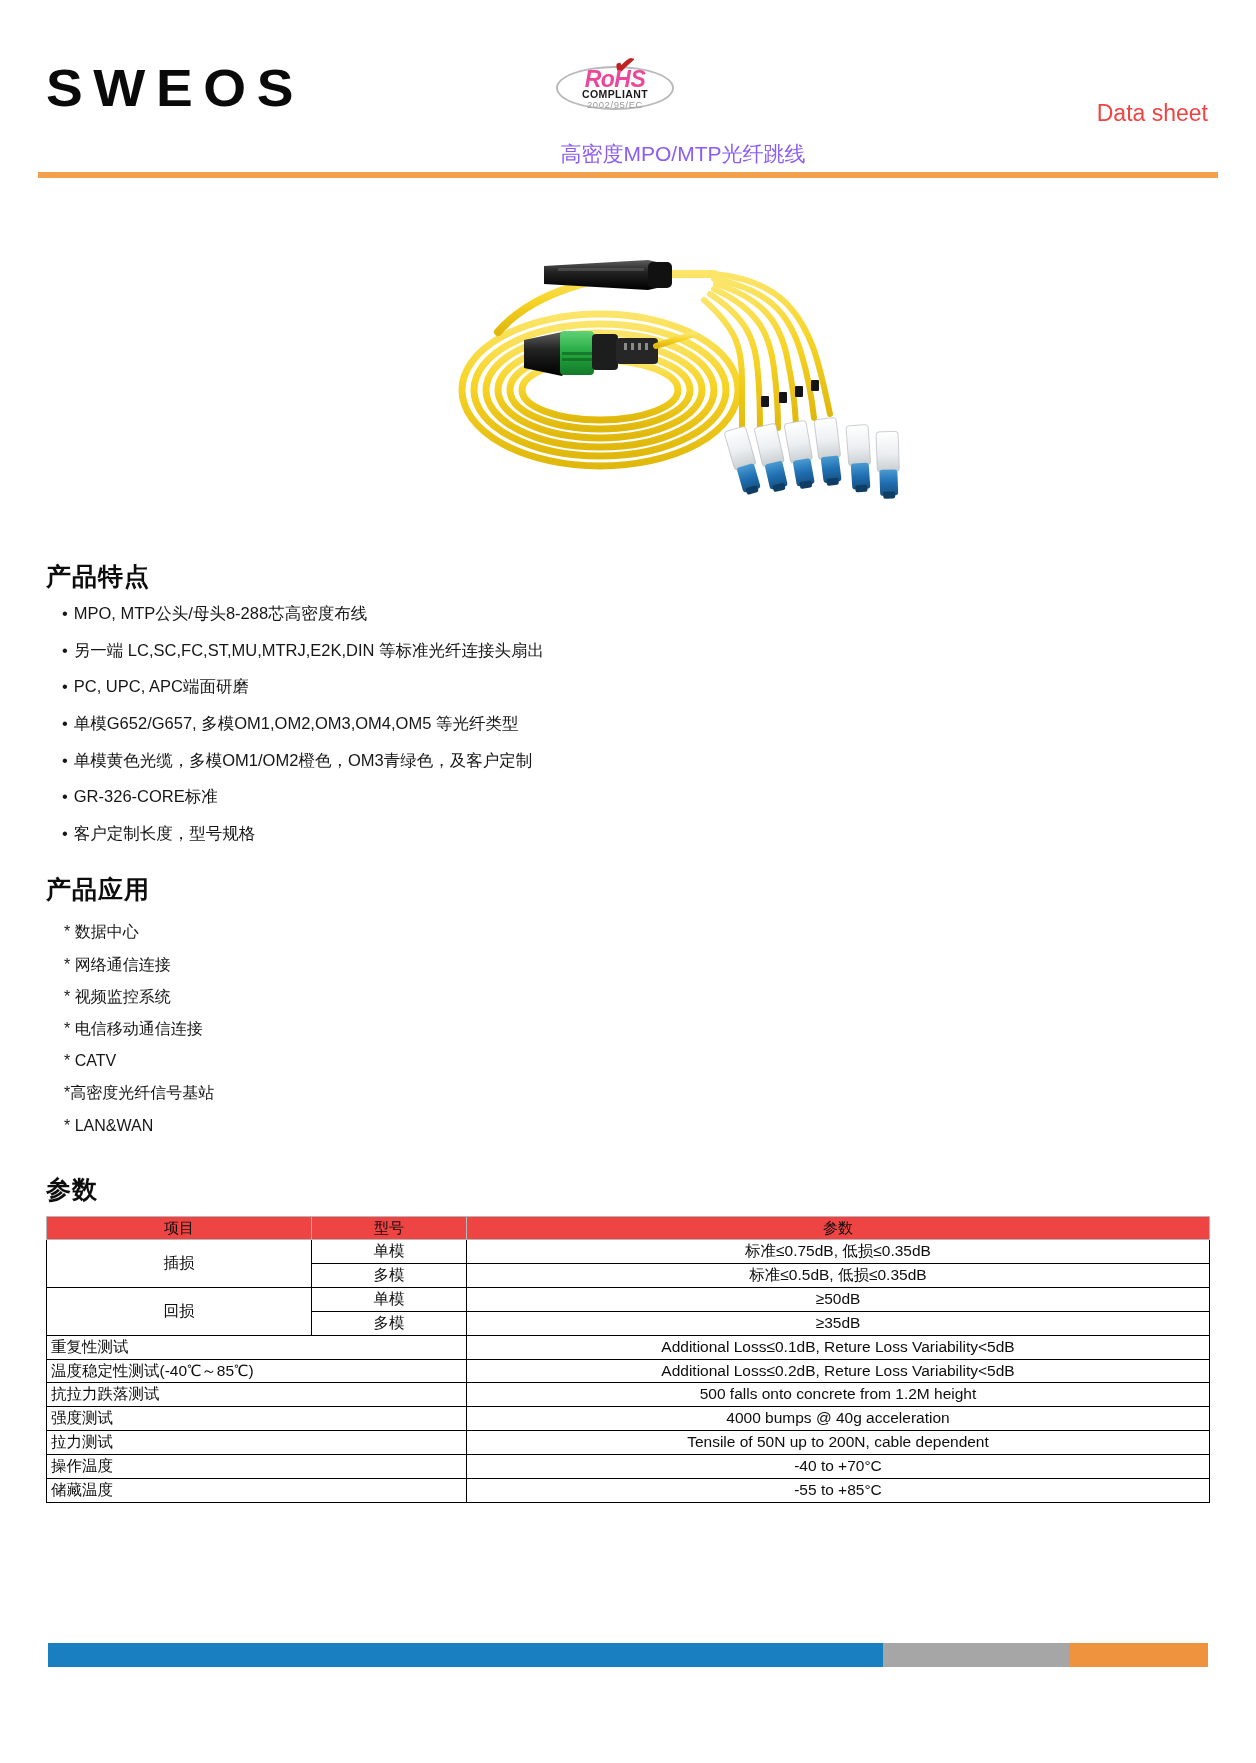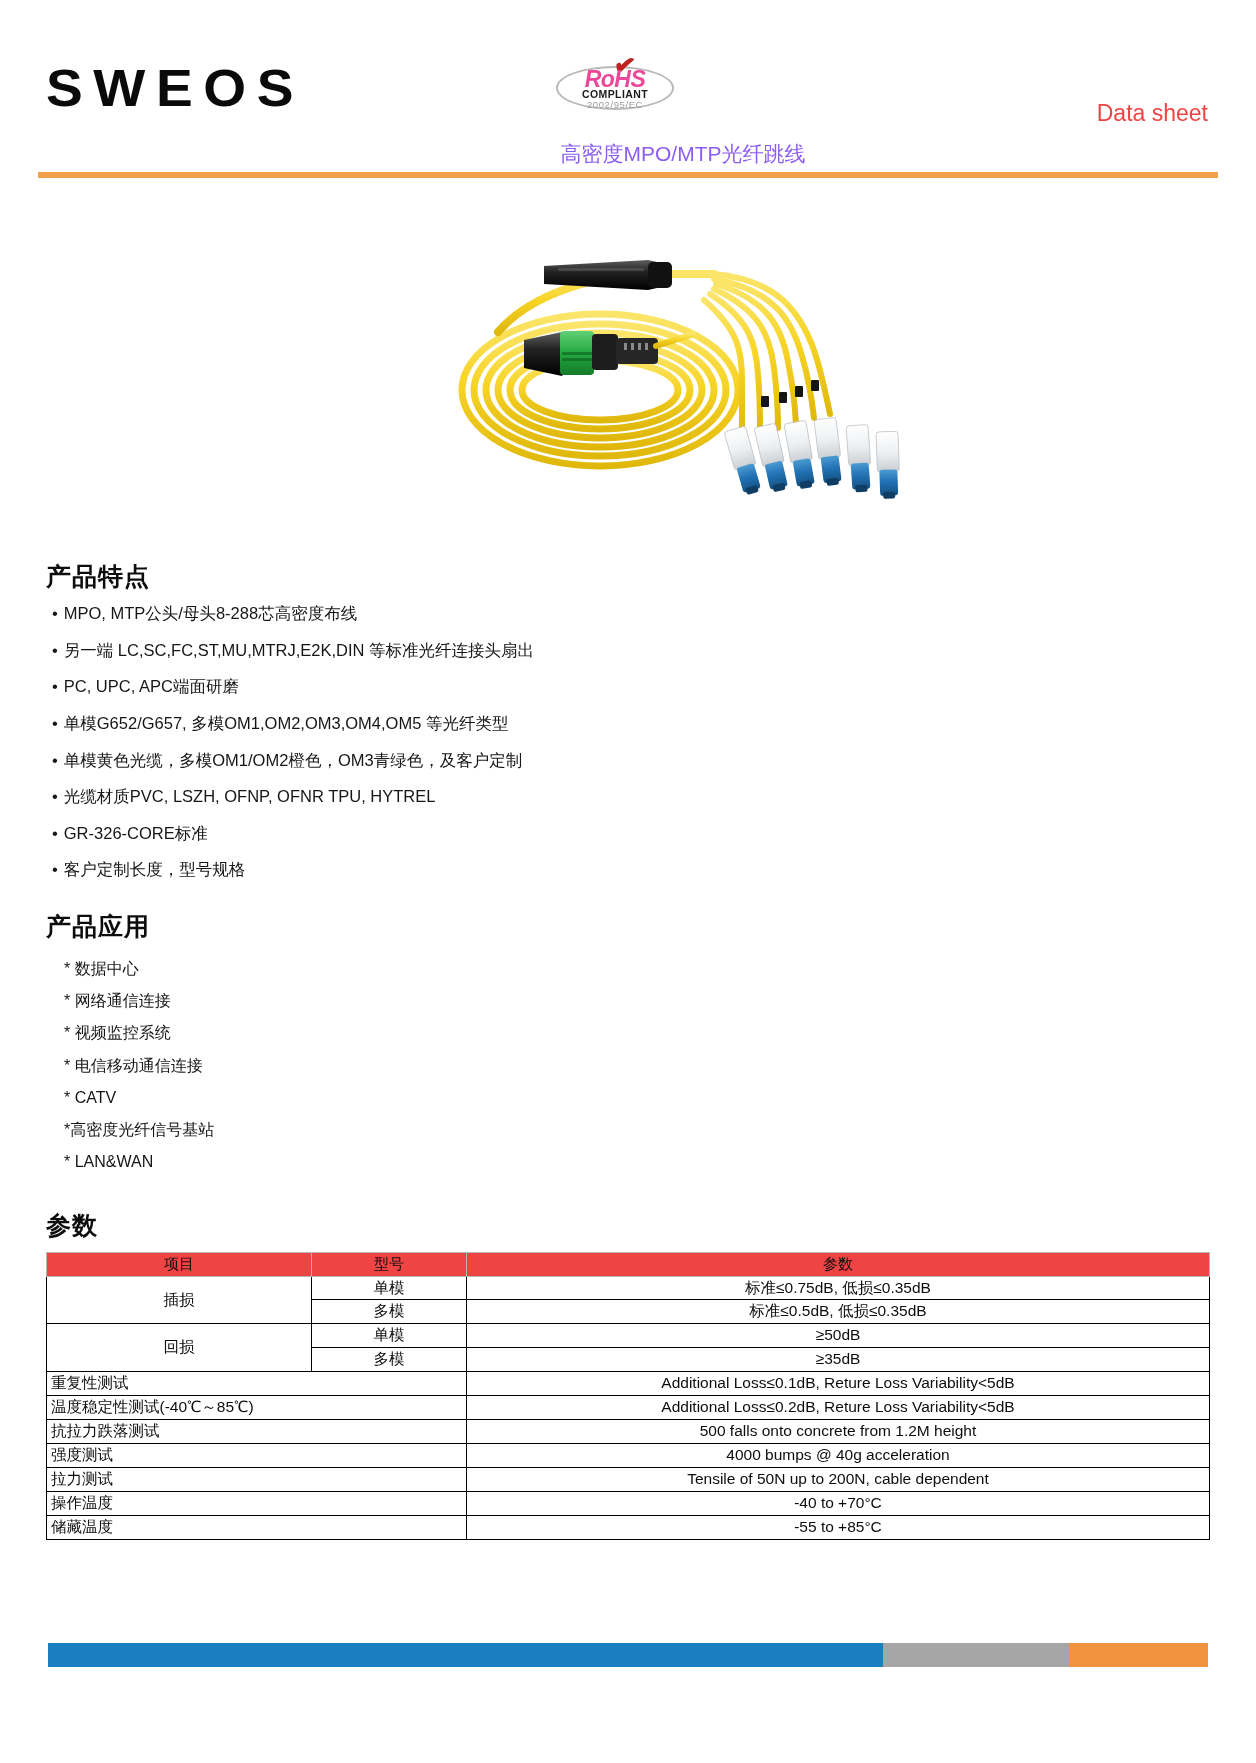--- a/index.html
+++ b/index.html
@@ -80,21 +80,21 @@
   .product-svg{ display:block; margin:0 auto; }
 
   
   .content{ position:absolute; left:0; top:560px; width:1256px; }
 
   h2.section{
     margin:0 0 10px 46px;
     font-size:25px; font-weight:bold; color:#0d0d0d;
     letter-spacing:1px;
   }
-  .features{ margin:0; padding:0; list-style:none; }
+  .features{ margin:10px; padding:0; list-style:none; }
   .features li{
     font-size:16.5px; color:#161616;
     margin:0 0 16px 52px; line-height:1.25;
   }
   .features li .bullet{ margin-right:6px; }
 
   .apps{ margin:16px; padding:0; list-style:none; }
   .apps li{
     font-size:16px; color:#161616;
     margin:0 0 13px 48px; line-height:1.2;
@@ -275,21 +275,20 @@
 
 <div class="content">
 
   <h2 class="section">产品特点</h2>
   <ul class="features" id="features-list">
       <li><span class="bullet">•</span><span>MPO, MTP公头/母头8-288芯高密度布线</span></li>
       <li><span class="bullet">•</span><span>另一端 LC,SC,FC,ST,MU,MTRJ,E2K,DIN 等标准光纤连接头扇出</span></li>
       <li><span class="bullet">•</span><span>PC, UPC, APC端面研磨</span></li>
       <li><span class="bullet">•</span><span>单模G652/G657, 多模OM1,OM2,OM3,OM4,OM5 等光纤类型</span></li>
       <li><span class="bullet">•</span><span>单模黄色光缆，多模OM1/OM2橙色，OM3青绿色，及客户定制</span></li>
-      <li><span class="bullet">•</span><span>光缆材质PVC, LSZH, OFNP, OFNR TPU, HYTREL</span></li>
       <li><span class="bullet">•</span><span>GR-326-CORE标准</span></li>
       <li><span class="bullet">•</span><span>客户定制长度，型号规格</span></li>
     </ul>
 
   <div class="spacer-sm"></div>
 
   <h2 class="section">产品应用</h2>
   <ul class="apps" id="apps-list">
       <li>* 数据中心</li>
       <li>* 网络通信连接</li>

